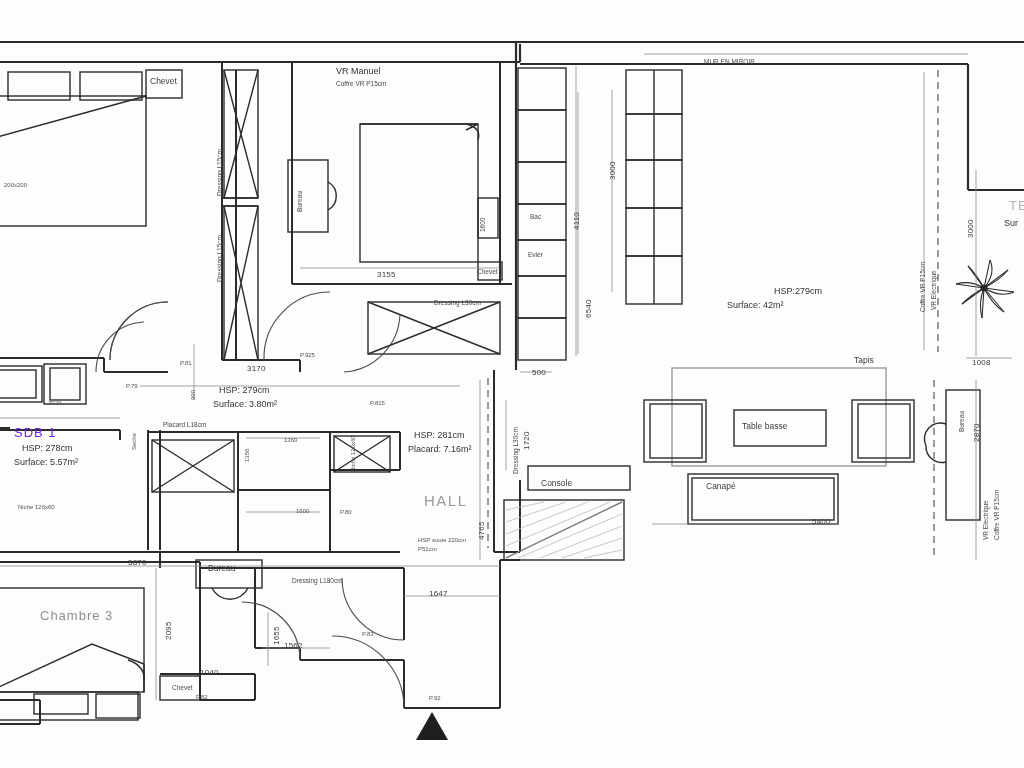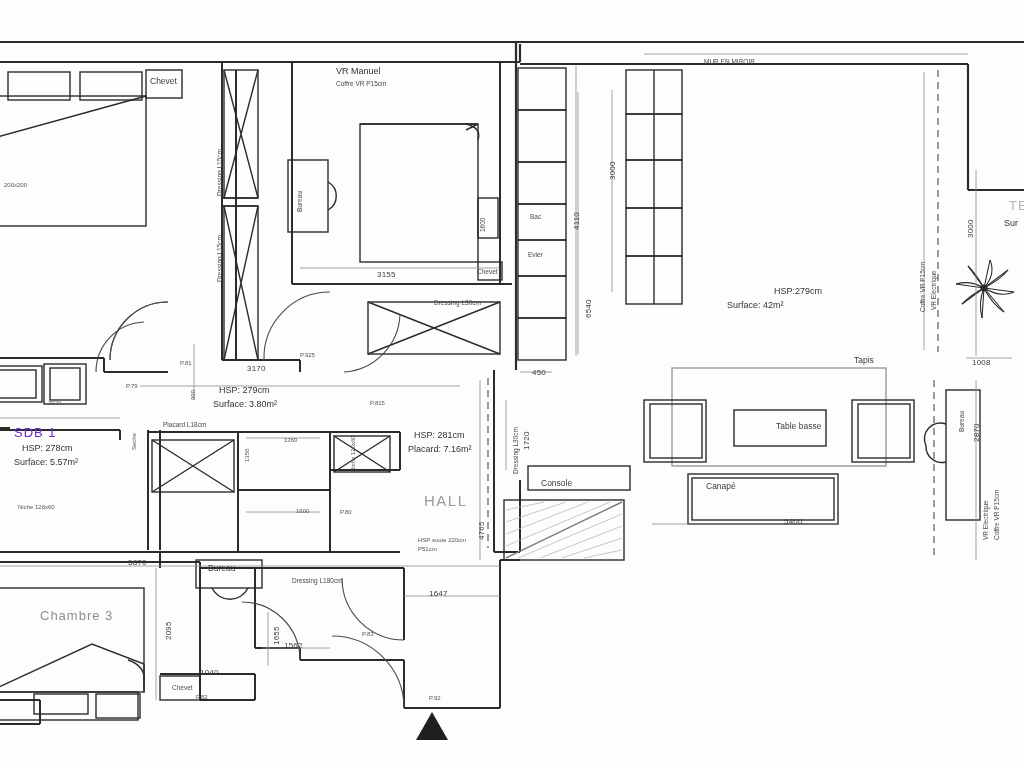--- a/index.html
+++ b/index.html
@@ -251,31 +251,31 @@
 <div class="lbl dim" style="left:377px;top:270px;">3155</div>
 <div class="lbl tiny" style="left:434px;top:299px;">Dressing L30cm</div>
 <div class="lbl tiny" style="left:477px;top:268px;">Chevet</div>
 <div class="lbl tiny rot90" style="left:479px;top:232px;">1600</div>
 
 <div class="lbl tiny" style="left:530px;top:213px;">Bac</div>
 <div class="lbl tiny" style="left:528px;top:251px;">Evier</div>
 <div class="lbl dim rot90" style="left:572px;top:230px;">4110</div>
 <div class="lbl dim rot90" style="left:608px;top:180px;">3000</div>
 <div class="lbl dim rot90" style="left:584px;top:318px;">6540</div>
-<div class="lbl dim" style="left:532px;top:368px;">450</div>
+<div class="lbl dim" style="left:532px;top:368px;">500</div>
 
 <div class="lbl tiny faint" style="left:704px;top:58px;">MUR EN MIROIR</div>
 
 <div class="lbl spec" style="left:734px;top:286px;padding-left:40px;">HSP:279cm</div>
 <div class="lbl spec" style="left:727px;top:300px;">Surface: 42m²</div>
 
 <div class="lbl furn" style="left:854px;top:355px;">Tapis</div>
-<div class="lbl furn" style="left:776px;top:421px;text-align:center;">Table basse</div>
+<div class="lbl furn" style="left:742px;top:421px;text-align:center;">Table basse</div>
 <div class="lbl furn" style="left:706px;top:481px;">Canapé</div>
-<div class="lbl dim" style="left:784px;top:517px;">5400</div>
+<div class="lbl dim" style="left:812px;top:517px;">5400</div>
 
 <div class="lbl furn" style="left:541px;top:478px;">Console</div>
 
 <div class="lbl tiny rot90" style="left:919px;top:312px;">Coffre VR P15cm</div>
 <div class="lbl tiny rot90" style="left:930px;top:310px;">VR Electrique</div>
 <div class="lbl dim rot90" style="left:966px;top:238px;">3000</div>
 <div class="lbl dim" style="left:972px;top:358px;">1008</div>
 <div class="lbl tiny rot90" style="left:958px;top:432px;">Bureau</div>
 <div class="lbl dim rot90" style="left:972px;top:442px;">2870</div>
 <div class="lbl tiny rot90" style="left:982px;top:540px;">VR Electrique</div>

